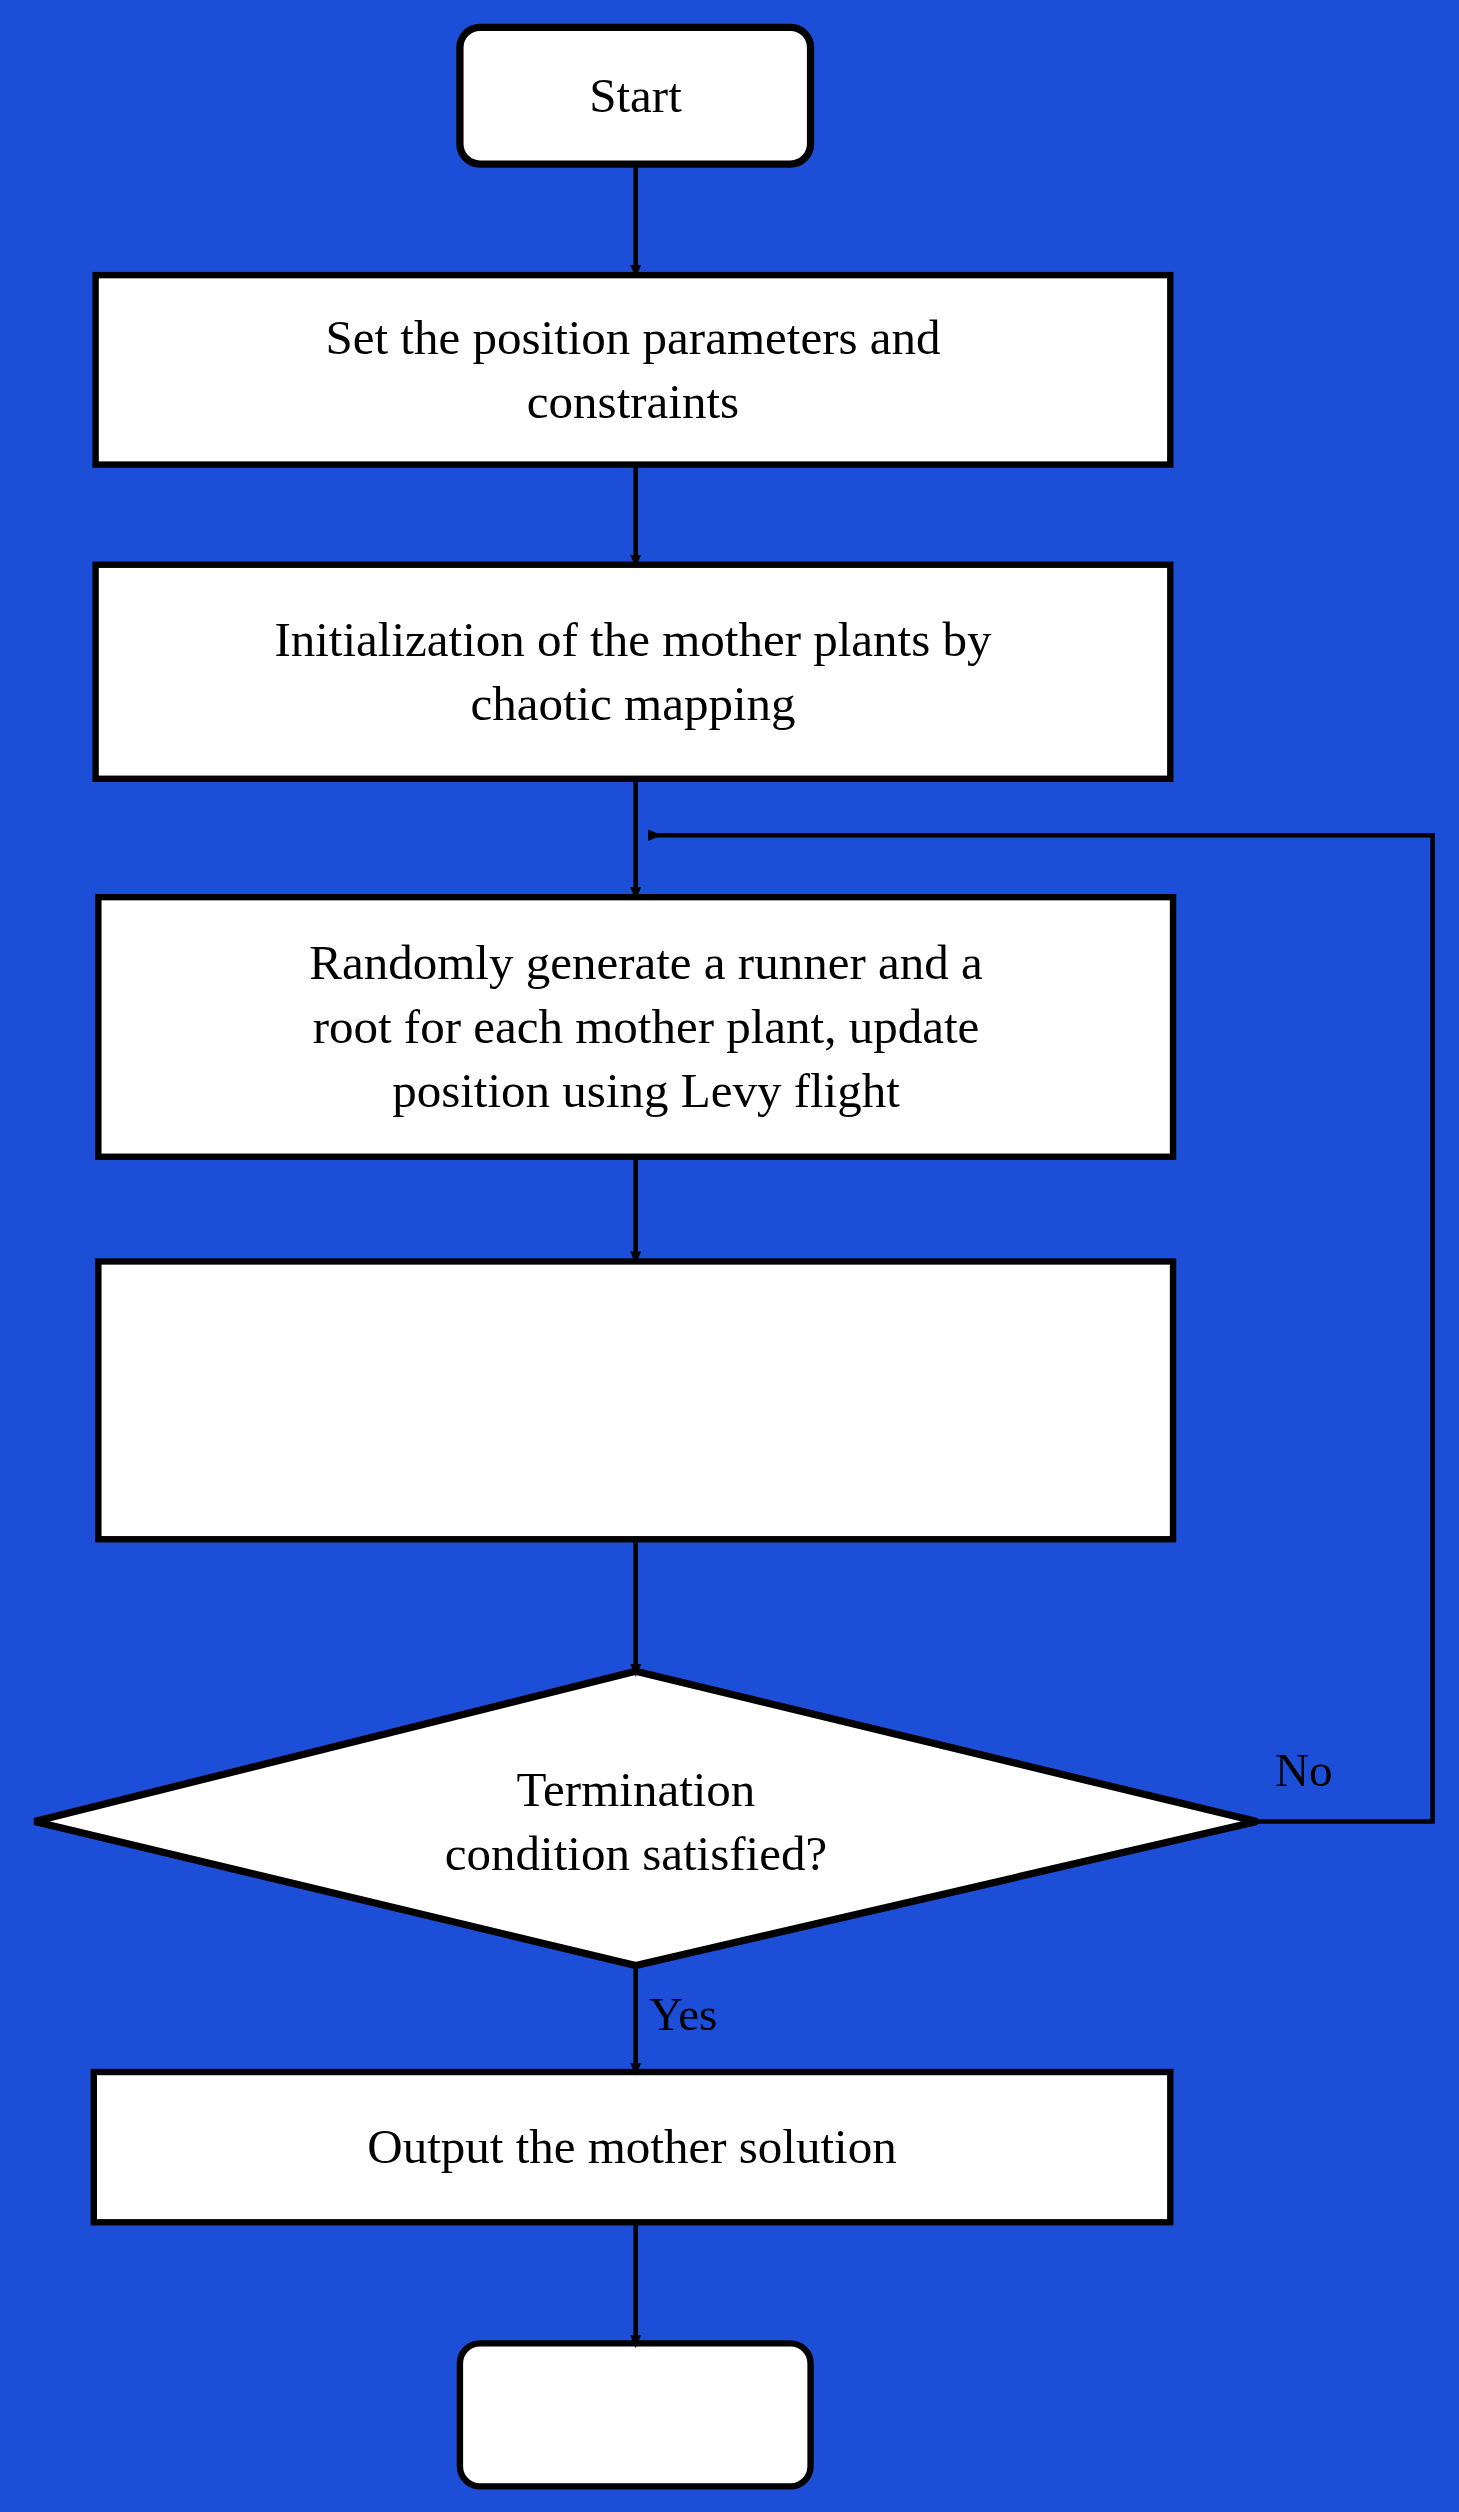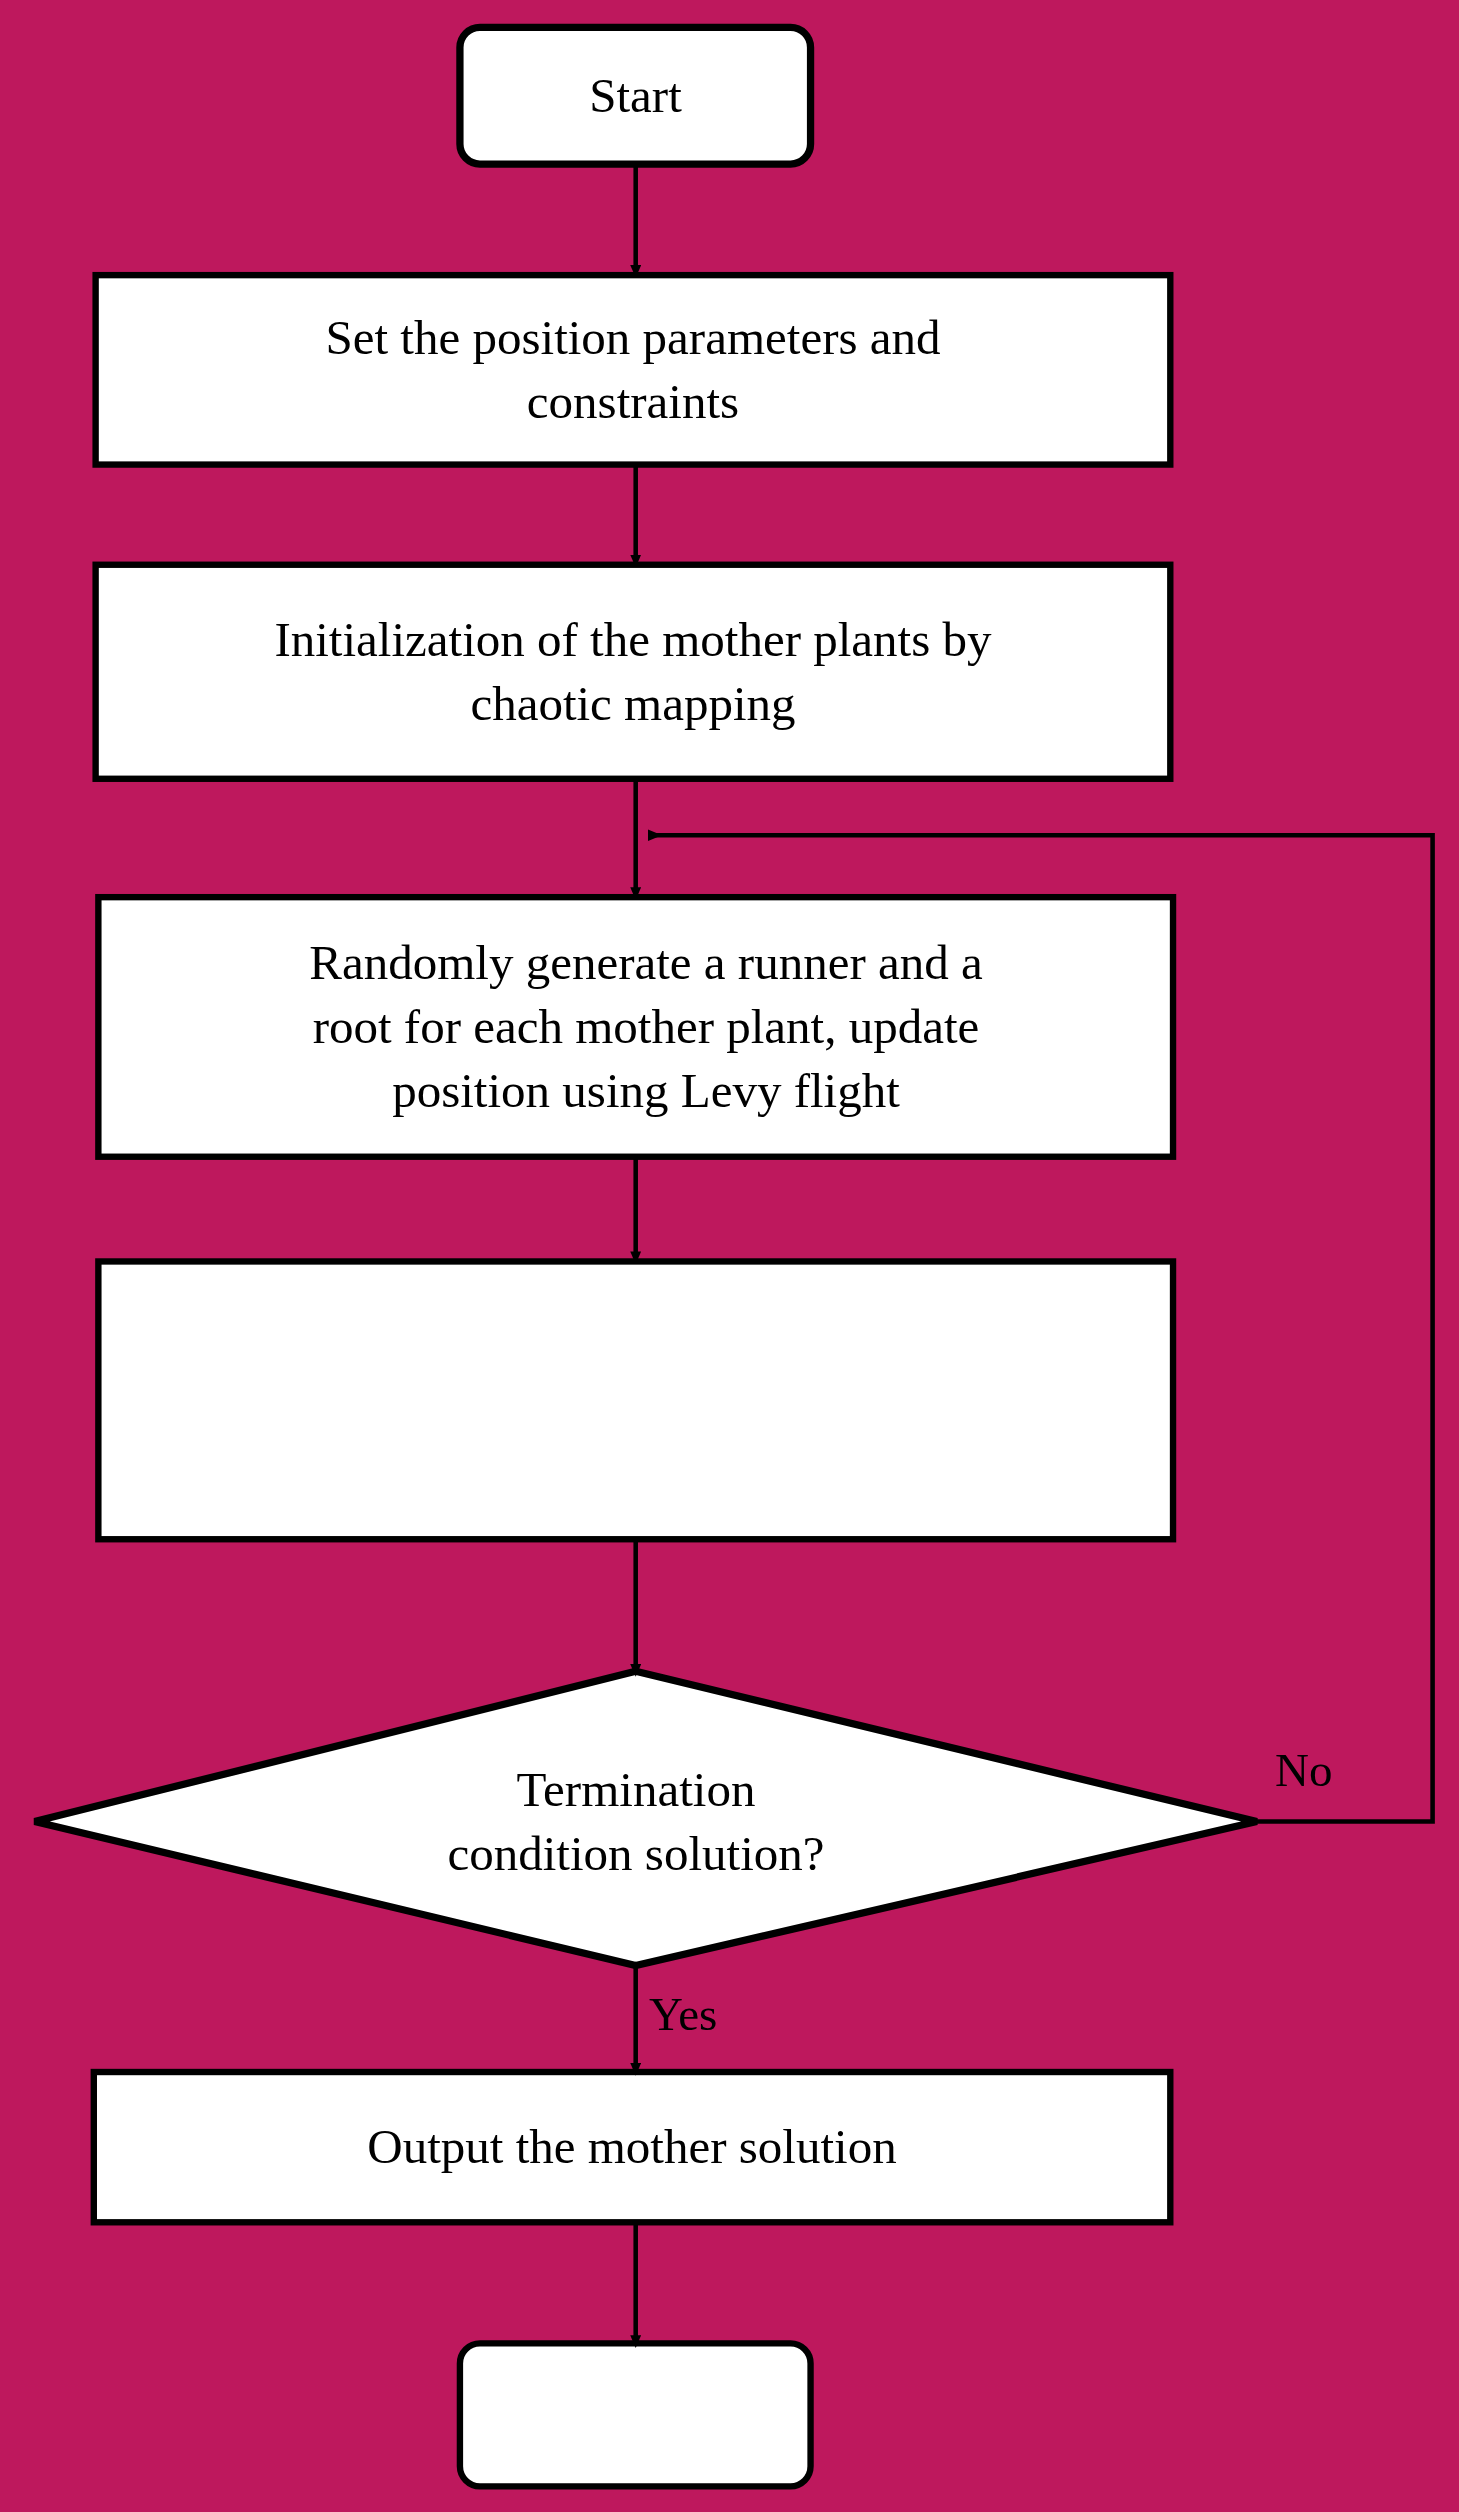--- a/index.html
+++ b/index.html
@@ -9,21 +9,21 @@
     background: #ffffff;
   }
   body {
     font-family: "Liberation Serif", "DejaVu Serif", serif;
     color: #000000;
   }
   #canvas {
     position: relative;
     width: 1459px;
     height: 2512px;
-    background: #be185d;
+    background: #1d4ed8;
     overflow: hidden;
   }
   #flow-svg {
     position: absolute;
     left: 0;
     top: 0;
     width: 1459px;
     height: 2512px;
   }
   .node-label {
@@ -112,21 +112,21 @@
 
   <div class="node-label process-label" style="left:123px; top:565px; width:1020px; height:214px;">Initialization of the mother plants by
 chaotic mapping</div>
 
   <div class="node-label process-label" style="left:136px; top:897px; width:1020px; height:260px;">Randomly generate a runner and a
 root for each mother plant, update
 position using Levy flight</div>
 
 
   <div class="node-label decision-label" style="left:290px; top:1712px; width:692px; height:219px;">Termination
-condition solution?</div>
+condition satisfied?</div>
 
   <div class="node-label process-label" style="left:121px; top:2072px; width:1022px; height:150px;">Output the mother solution</div>
 
 
   <div class="edge-label" style="left:1275px; top:1747px;">No</div>
 
   <div class="edge-label" style="left:649px; top:1991px;">Yes</div>
 
 </div>
 

